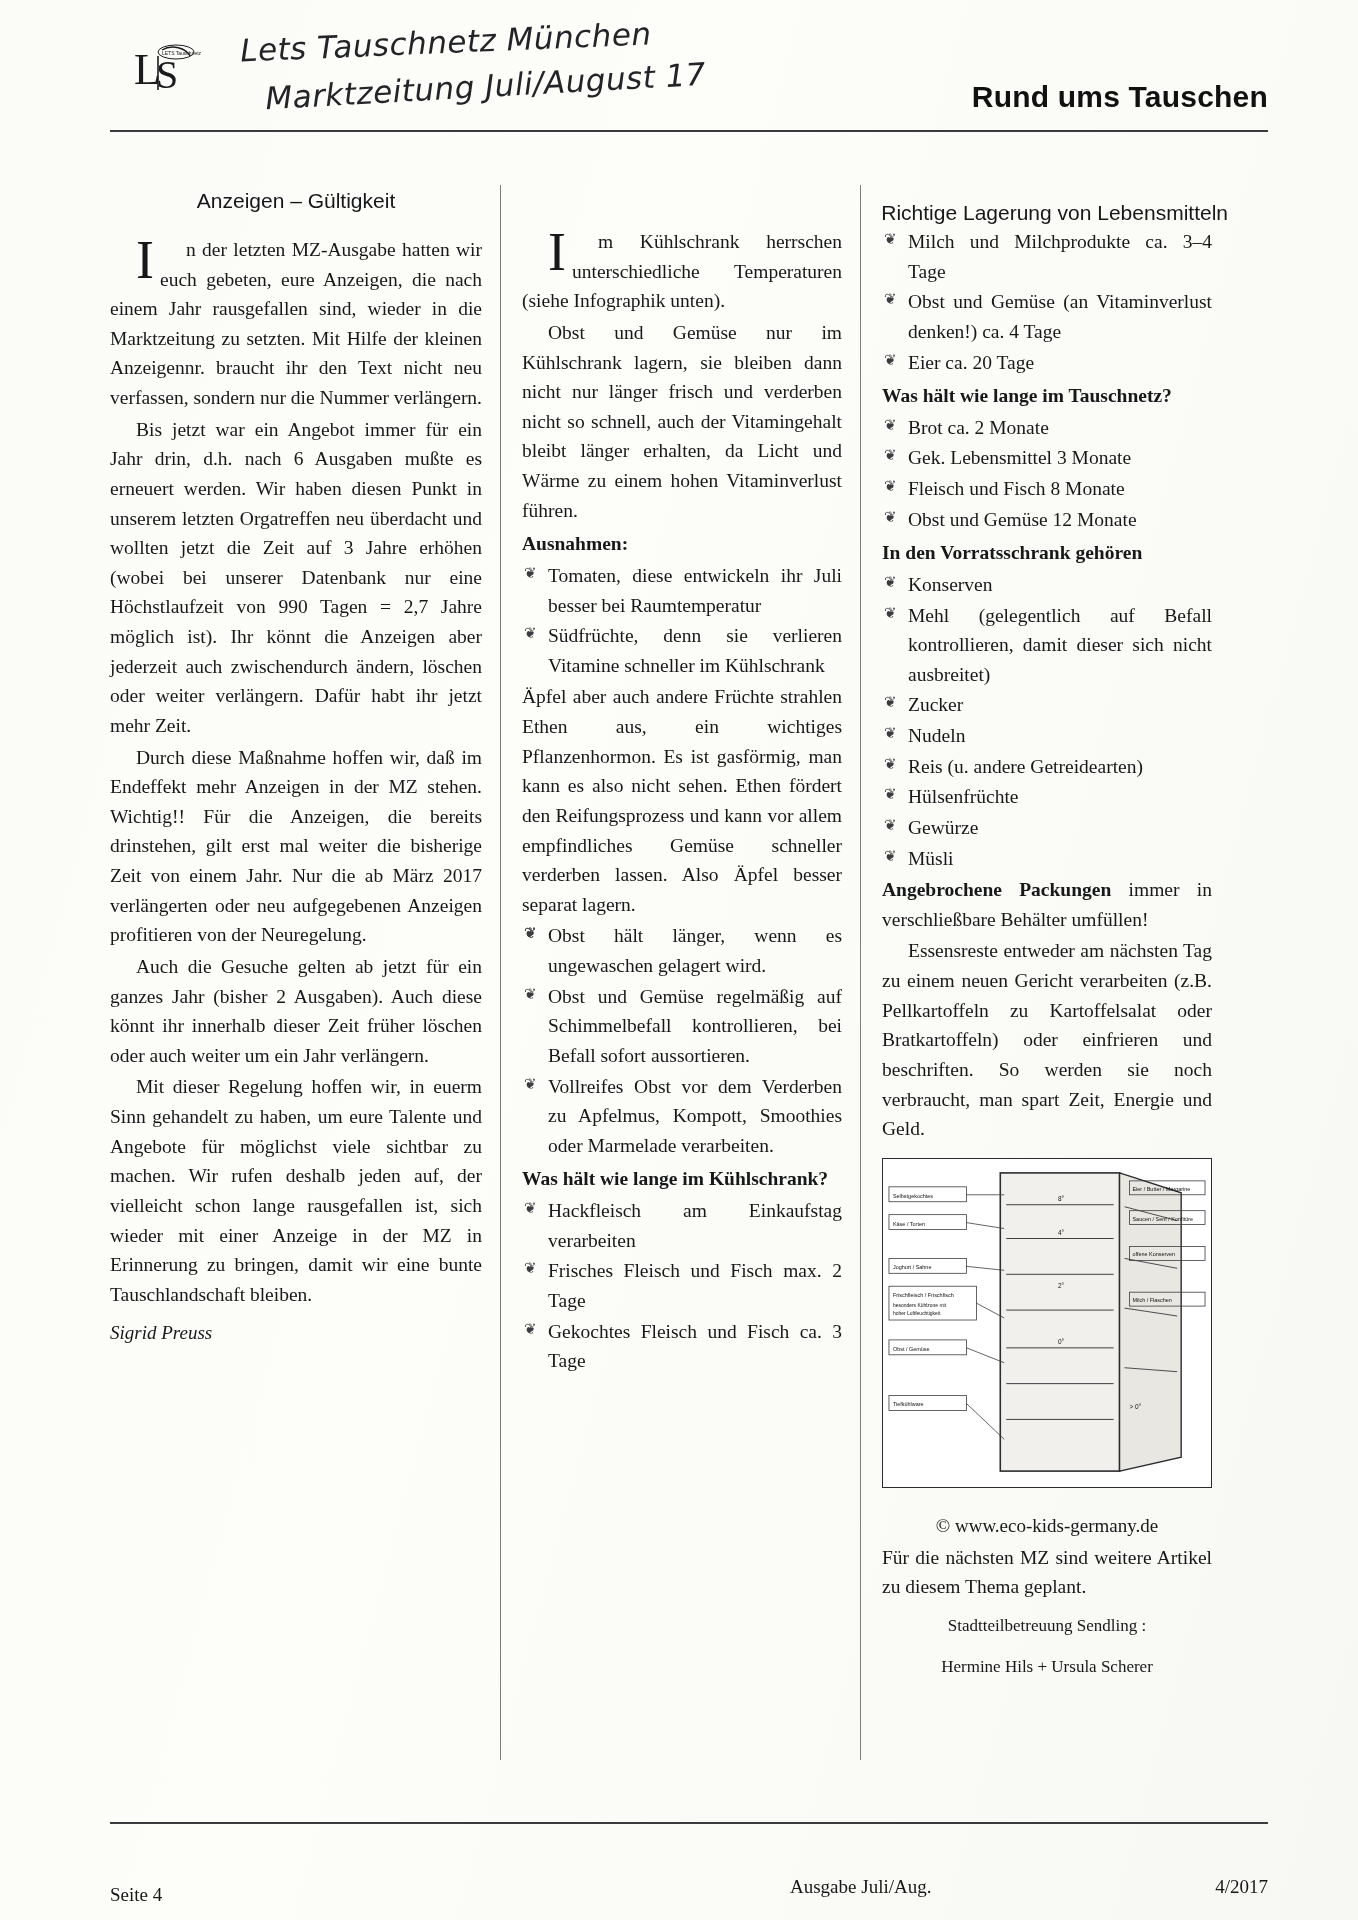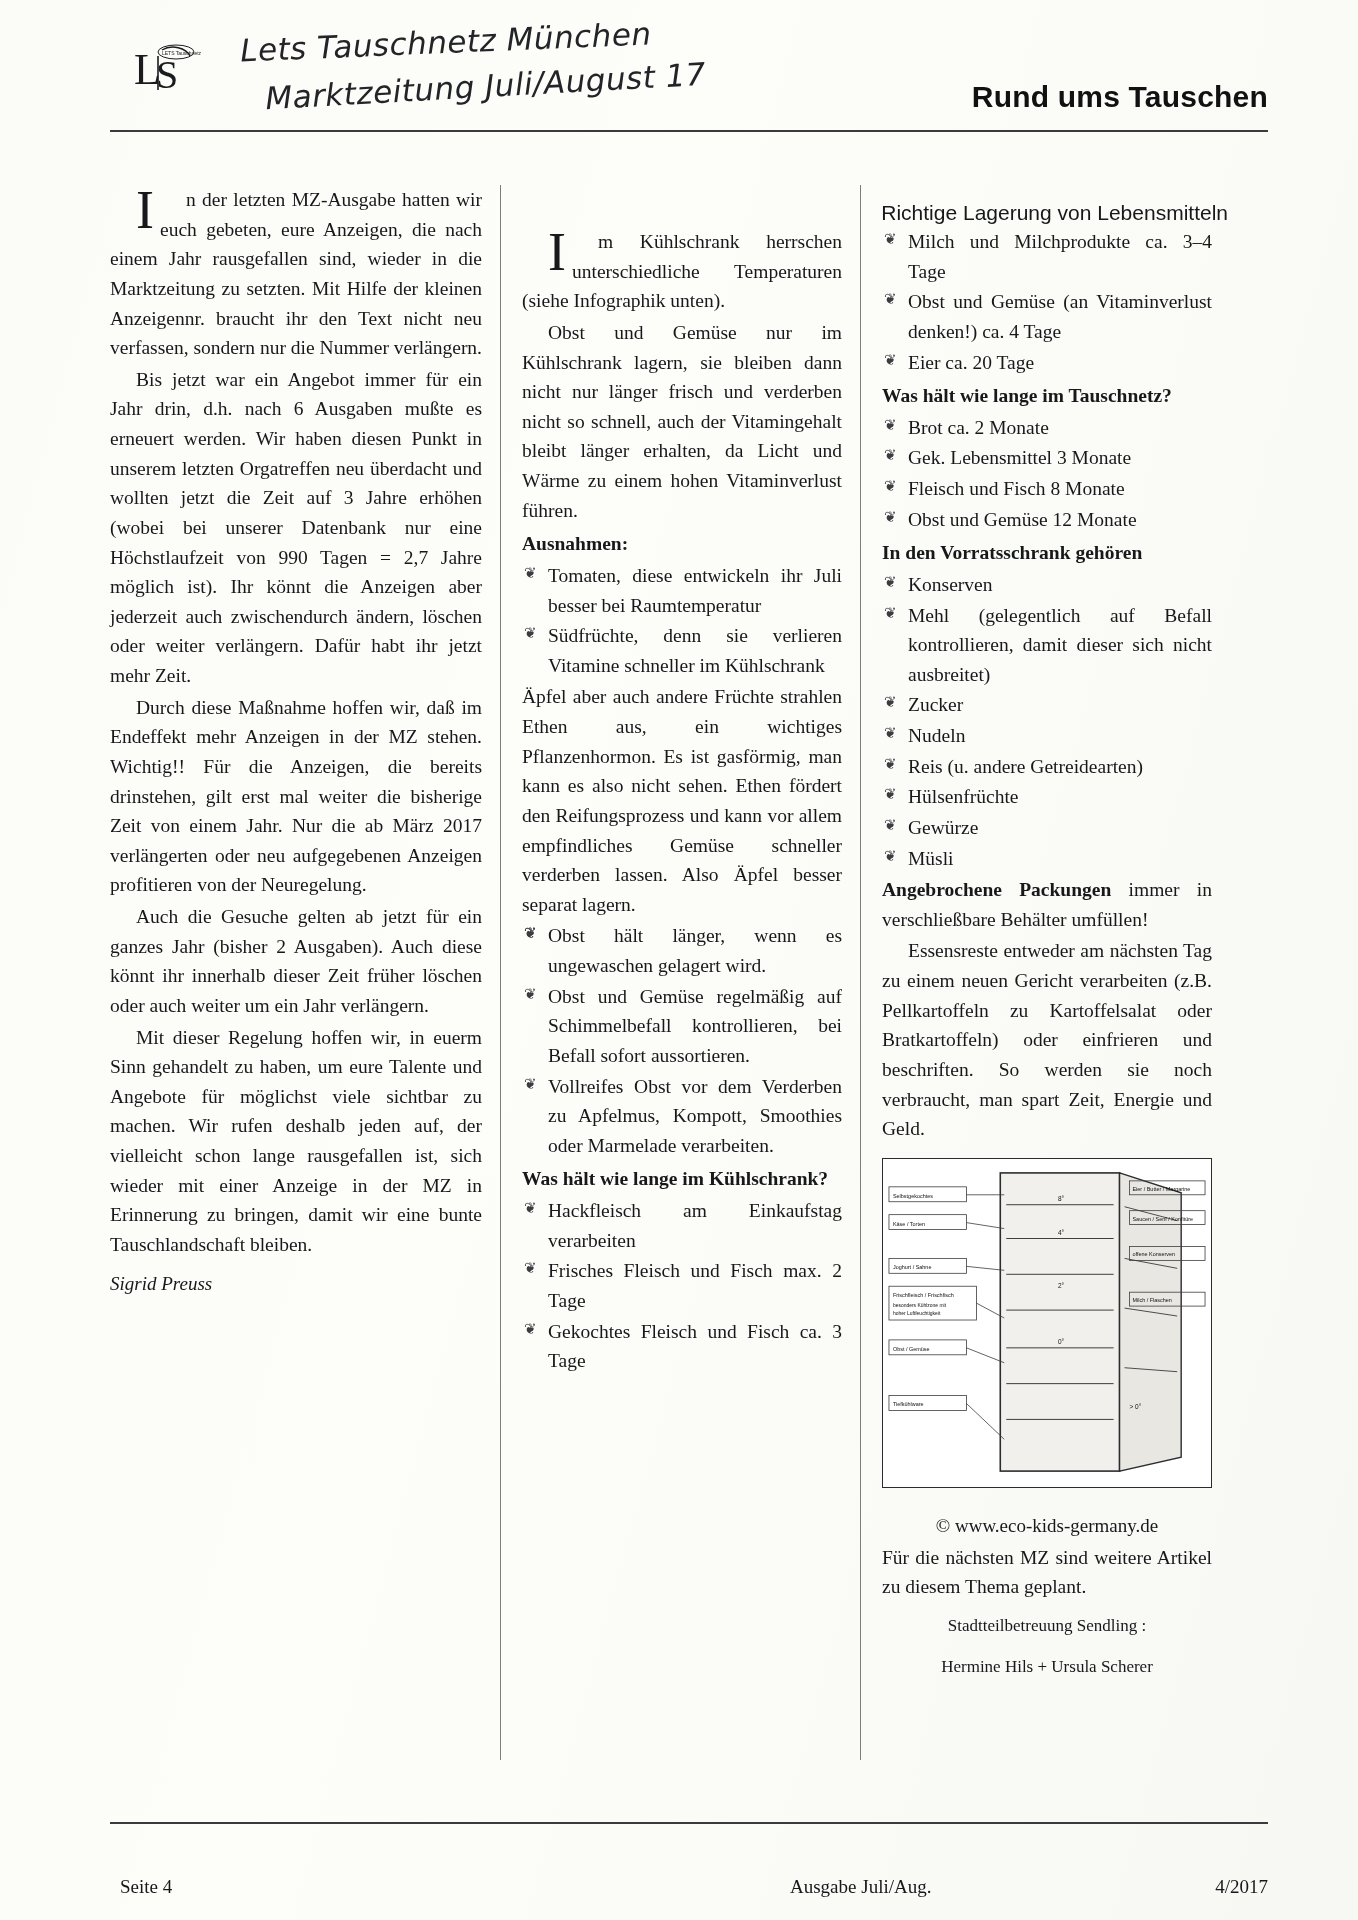--- a/index.html
+++ b/index.html
@@ -146,21 +146,21 @@
   
   .rule-bot {
     position:absolute; left:110px; right:90px; bottom:96px;
     height:2px; background:#3a3b3d;
   }
   .footer {
     position:absolute; left:110px; right:90px; bottom:44px;
     font-family:"Liberation Serif", serif;
     font-size: 19px;
   }
-  .f-left { position:absolute; left:10px; }
+  .f-left { position:absolute; left:0;margin-top:8px; }
   .f-mid  { position:absolute; left: 680px; }
   .f-right{ position:absolute; right: 0; }
   .tiny-label { font-size: 6.5px; font-family:"Liberation Sans", sans-serif; }
 </style>
 </head>
 <body>
 
 <div class="page">
 
   <div class="masthead">
@@ -181,20 +181,21 @@
   <div class="rule-top"></div>
 
   <div class="cols">
 
     <div class="vrule vrule-a"></div>
     <div class="vrule vrule-b"></div>
 
     <h2 class="spanning">Richtige Lagerung von Lebensmitteln</h2>
 
     <div class="col col-1">
+      <h2 class="col-title">Anzeigen – Gültigkeit</h2>
       <p class="dropcap">In der letzten MZ-Ausgabe hatten wir euch gebeten, eure Anzeigen, die nach einem Jahr rausgefallen sind, wieder in die Marktzeitung zu setzten. Mit Hilfe der kleinen Anzeigennr. braucht ihr den Text nicht neu verfassen, sondern nur die Nummer verlängern.</p>
       <p>Bis jetzt war ein Angebot immer für ein Jahr drin, d.h. nach 6 Ausgaben mußte es erneuert werden. Wir haben diesen Punkt in unserem letzten Orgatreffen neu überdacht und wollten jetzt die Zeit auf 3 Jahre erhöhen (wobei bei unserer Datenbank nur eine Höchstlaufzeit von 990 Tagen = 2,7 Jahre möglich ist). Ihr könnt die Anzeigen aber jederzeit auch zwischendurch ändern, löschen oder weiter verlängern. Dafür habt ihr jetzt mehr Zeit.</p>
       <p>Durch diese Maßnahme hoffen wir, daß im Endeffekt mehr Anzeigen in der MZ stehen. Wichtig!! Für die Anzeigen, die bereits drinstehen, gilt erst mal weiter die bisherige Zeit von einem Jahr. Nur die ab März 2017 verlängerten oder neu aufgegebenen Anzeigen profitieren von der Neuregelung.</p>
       <p>Auch die Gesuche gelten ab jetzt für ein ganzes Jahr (bisher 2 Ausgaben). Auch diese könnt ihr innerhalb dieser Zeit früher löschen oder auch weiter um ein Jahr verlängern.</p>
       <p>Mit dieser Regelung hoffen wir, in euerm Sinn gehandelt zu haben, um eure Talente und Angebote für möglichst viele sichtbar zu machen. Wir rufen deshalb jeden auf, der vielleicht schon lange rausgefallen ist, sich wieder mit einer Anzeige in der MZ in Erinnerung zu bringen, damit wir eine bunte Tauschlandschaft bleiben.</p>
       <p class="sig">Sigrid Preuss</p>
     </div>
 
     <div class="col col-2" style="padding-top:42px;">
       <p class="dropcap">Im Kühlschrank herrschen unterschiedliche Temperaturen (siehe Infographik unten).</p>

